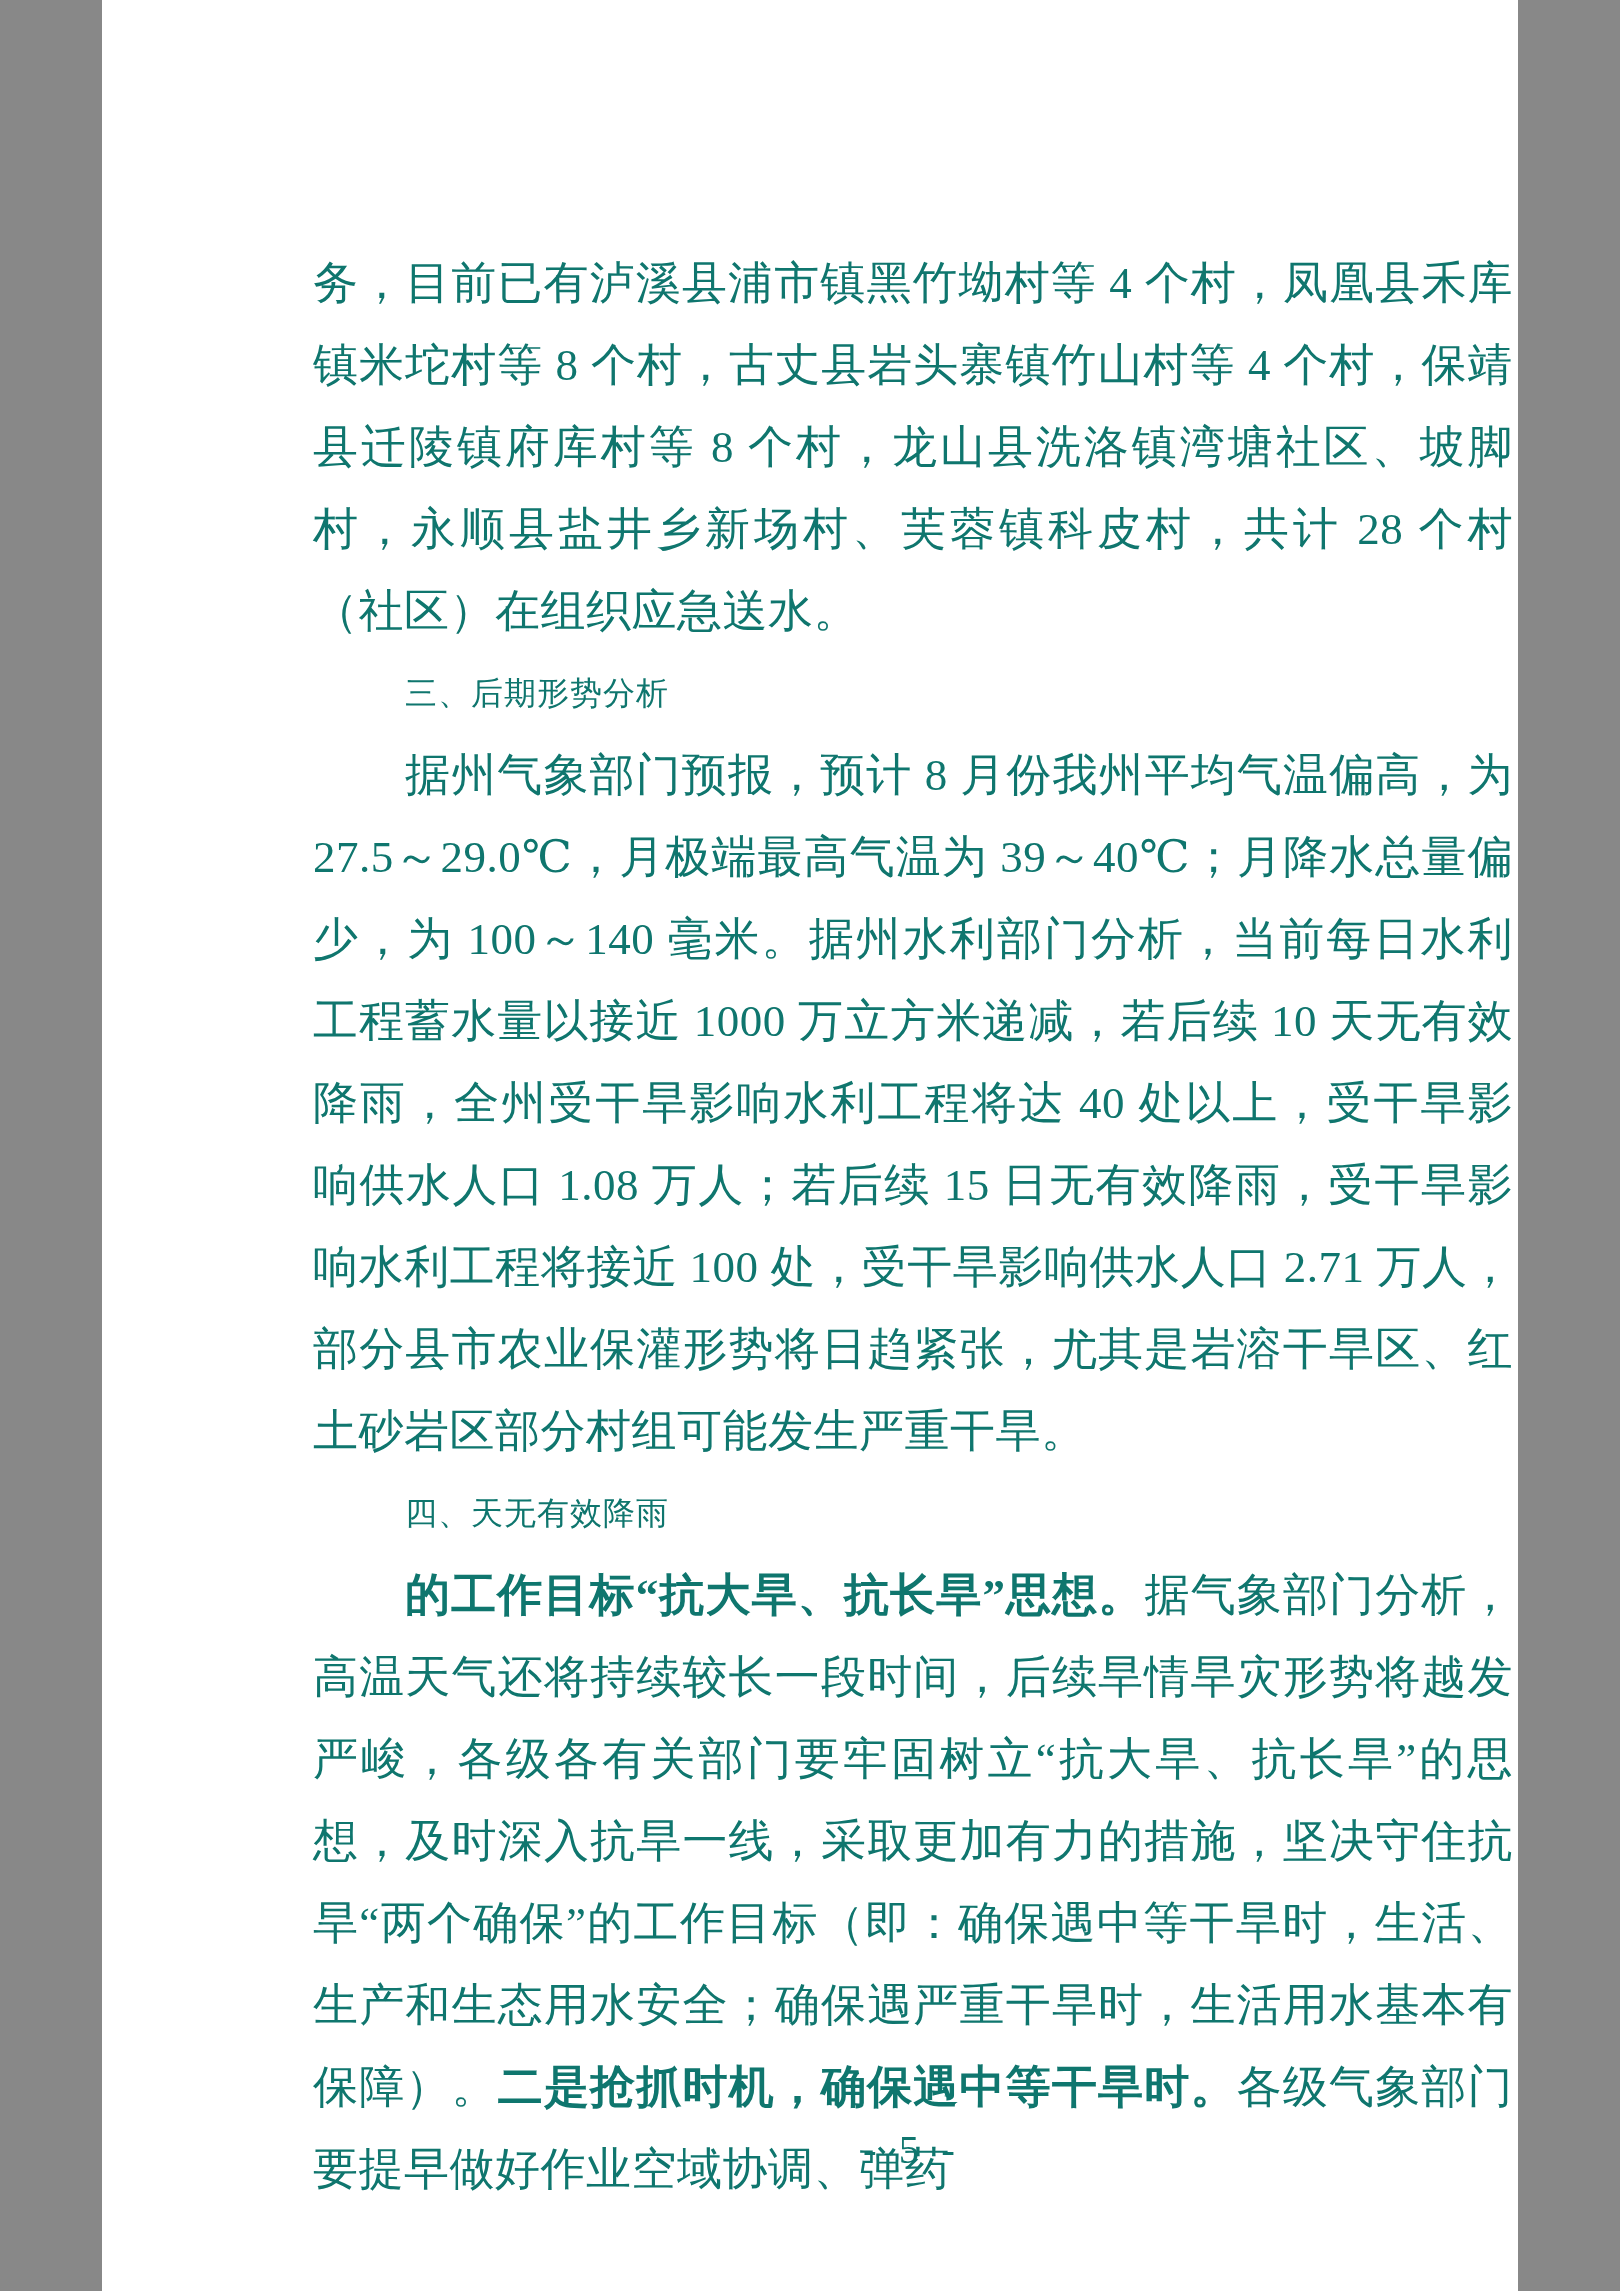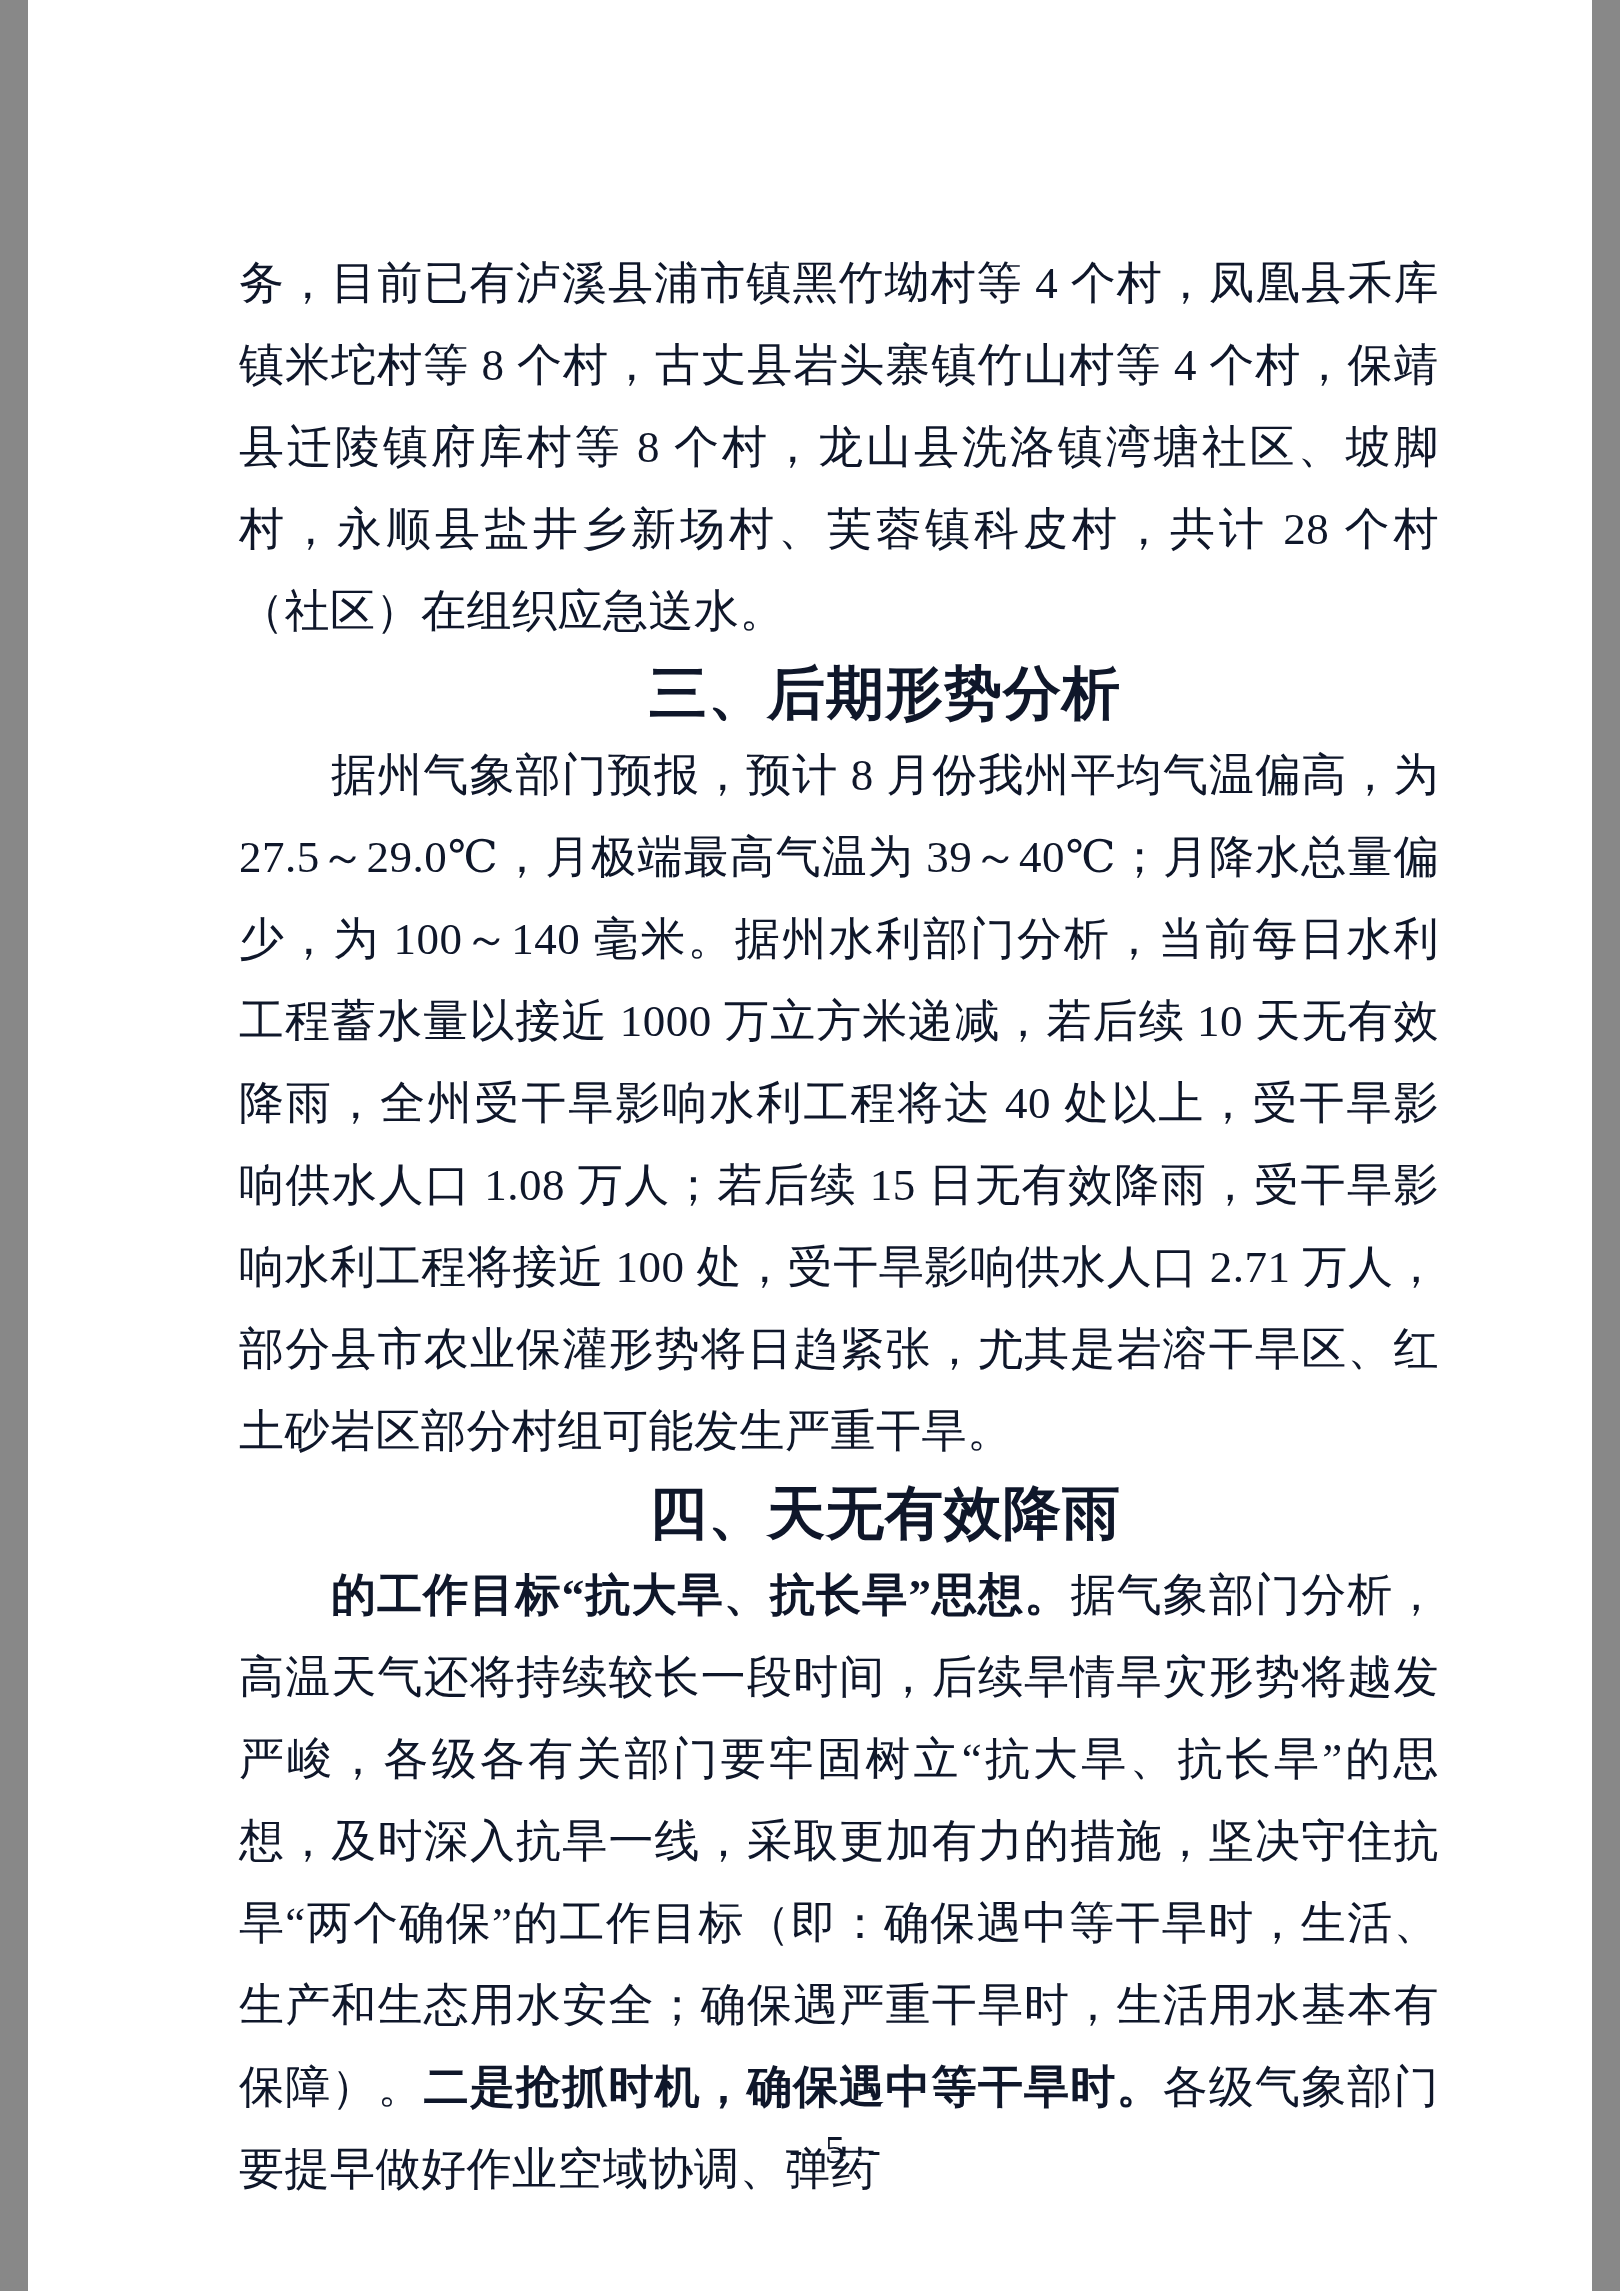--- a/index.html
+++ b/index.html
@@ -2,25 +2,25 @@
 <html><head>
 <meta charset="utf-8">
 <style>
   html, body {
     margin: 0;
     padding: 0;
     background: #888;
   }
   .page {
     position: relative;
-    width: 1564px;
+    width: 1416px;
     height: 2292px;
     margin: 0 auto;
     background: #ffffff;
-    color: #0f172a;
+    color: #0f766e;
     font-family: "Liberation Serif", "DejaVu Serif", serif;
     overflow: hidden;
     box-sizing: border-box;
   }
   .content {
     position: absolute;
     left: 211px;
     top: 242px;
     width: 1200px;
   }
@@ -30,27 +30,26 @@
     line-height: 82px;
     text-align: justify;
     text-justify: inter-ideograph;
     letter-spacing: 0.5px;
   }
   .para.indent {
     text-indent: 92px;
   }
   .heading {
     margin: 0;
-    font-size: 58px;
+    font-size: 32px;
     line-height: 82px;
-    font-weight: bold;
+    font-weight: normal;
     font-family: "Liberation Sans", "DejaVu Sans", sans-serif;
     text-indent: 92px;
     letter-spacing: 1px;
-    text-align: center;
   }
   .bold-run {
     font-weight: bold;
   }
   .page-number {
     position: absolute;
     left: 0;
     width: 1620px;
     top: 2120px;
     text-align: center;

